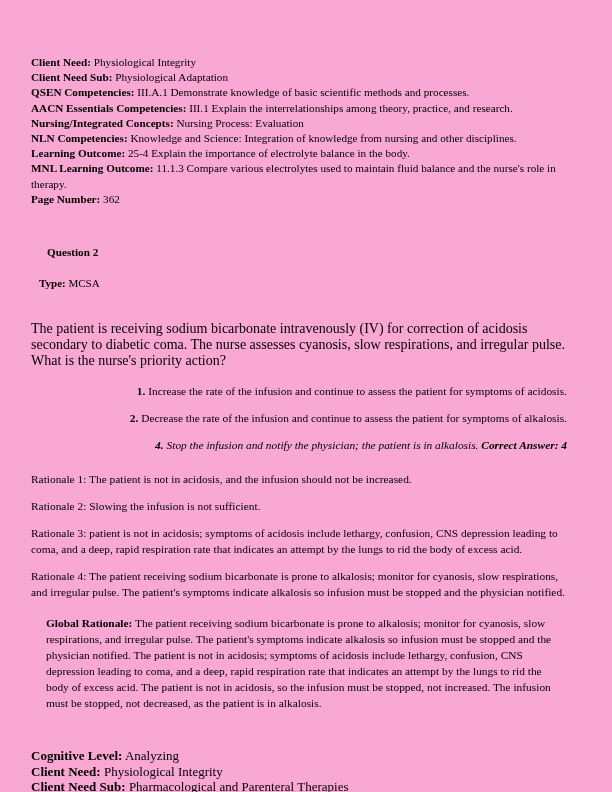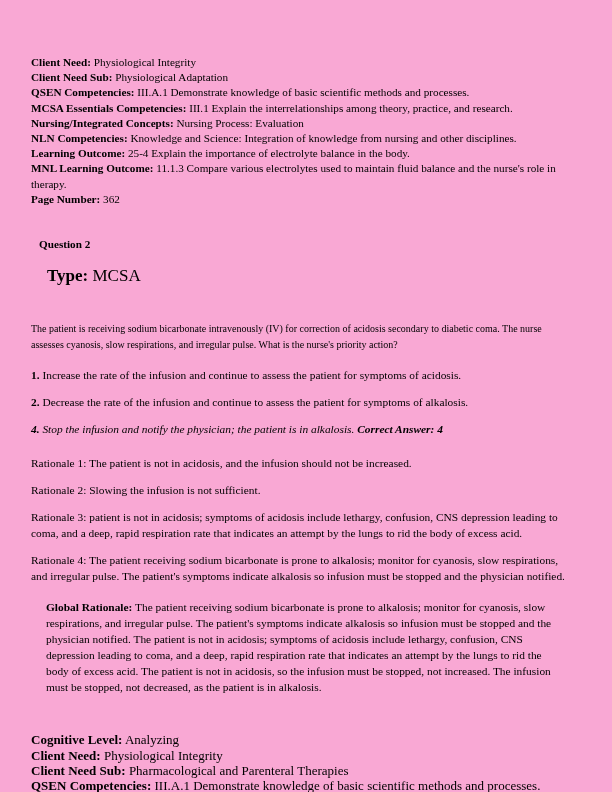--- a/index.html
+++ b/index.html
@@ -41,37 +41,38 @@
   .gap-lg {
     height: 22px;
   }
   .gap-md {
     height: 14px;
   }
   .qhead {
     font-size: 11.2px;
     line-height: 15.2px;
     font-weight: bold;
+    margin: 16px;
+  }
+  .qtype {
+    font-size: 11px;
+    line-height: 15.2px;
     margin: 8px;
   }
-  .qtype {
-    font-size: 17px;
-    line-height: 15.2px;
-    margin: 16px;
-  }
   .stem {
-    font-size: 10px;
+    font-size: 14px;
     line-height: 16px;
     margin: 0;
     text-align: left;
   }
   .choice {
     font-size: 11.4px;
     line-height: 16px;
     margin: 0 0 11px 0;
+    text-align: right;
   }
   .choice .num {
     font-weight: bold;
   }
   .choice:last-of-type {
     margin-bottom: 4px;
     font-style: italic;
   }
   .correct {
     font-weight: bold;
@@ -113,21 +114,21 @@
       <span class="lbl">Client Need Sub:</span>
       <span class="val">Physiological Adaptation</span>
     </p>
 
     <p class="meta-line">
       <span class="lbl">QSEN Competencies:</span>
       <span class="val">III.A.1 Demonstrate knowledge of basic scientific methods and processes.</span>
     </p>
 
     <p class="meta-line">
-      <span class="lbl">MCSA Essentials Competencies:</span>
+      <span class="lbl">AACN Essentials Competencies:</span>
       <span class="val">III.1 Explain the interrelationships among theory, practice, and research.</span>
     </p>
 
     <p class="meta-line">
       <span class="lbl">Nursing/Integrated Concepts:</span>
       <span class="val">Nursing Process: Evaluation</span>
     </p>
 
     <p class="meta-line">
       <span class="lbl">NLN Competencies:</span>

